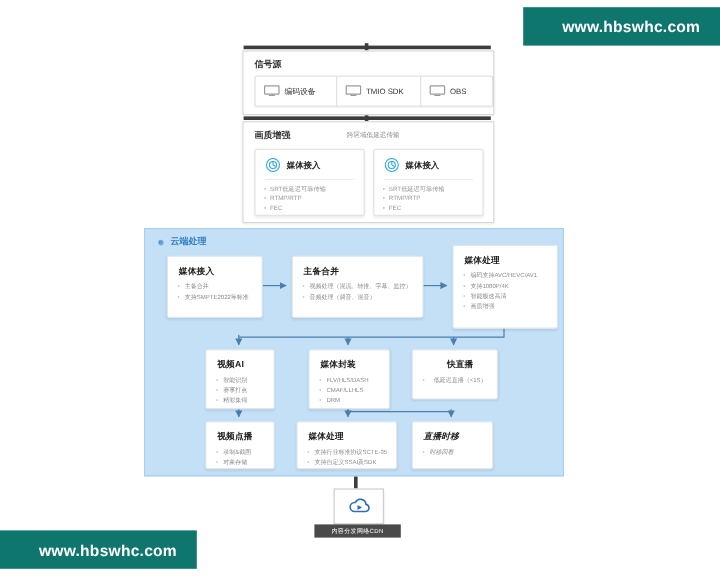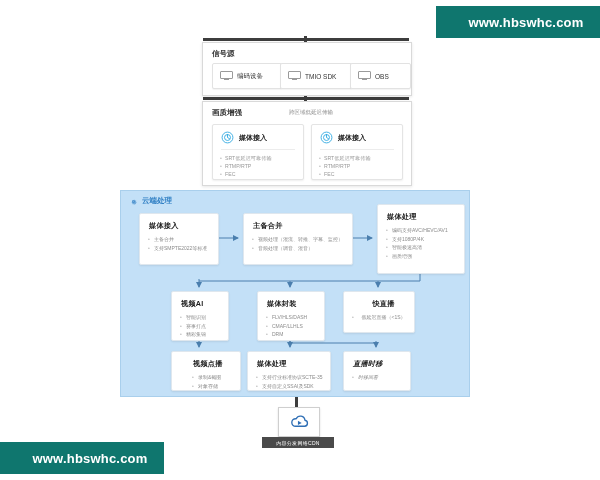--- a/index.html
+++ b/index.html
@@ -104,21 +104,21 @@
     content:"\2022";position:absolute;left:-6px;top:0;color:#b9b9b9;
   }
 
   
   #node-origin   {left:18px; top:22px;  width:78px;  height:50px;}
   #node-switcher {left:122px;top:22px;  width:108px; height:50px;}
   #node-process  {left:256px;top:13px;  width:86px;  height:68px;}
   #node-ai       {left:50px; top:100px; width:56px;  height:48px;}
   #node-package  {left:136px;top:100px; width:66px;  height:48px;}
   #node-fast     {left:222px;top:100px; width:70px;  height:40px;text-align:center;}
-  #node-vod      {left:50px; top:160px; width:56px;  height:38px;padding-left:12px;}
+  #node-vod      {left:50px; top:160px; width:56px;  height:38px;}
   #node-ad       {left:126px;top:160px; width:82px;  height:38px;}
   #node-shift    {left:222px;top:160px; width:66px;  height:38px;font-style:italic;}
 
   
   .wires{position:absolute;left:0;top:0;width:100%;height:100%;overflow:visible;pointer-events:none;}
 
   
   #endpoint{
     position:absolute;left:278px;top:407px;width:40px;height:28px;
     background:#ffffff;border:1px solid #cfcfcf;

